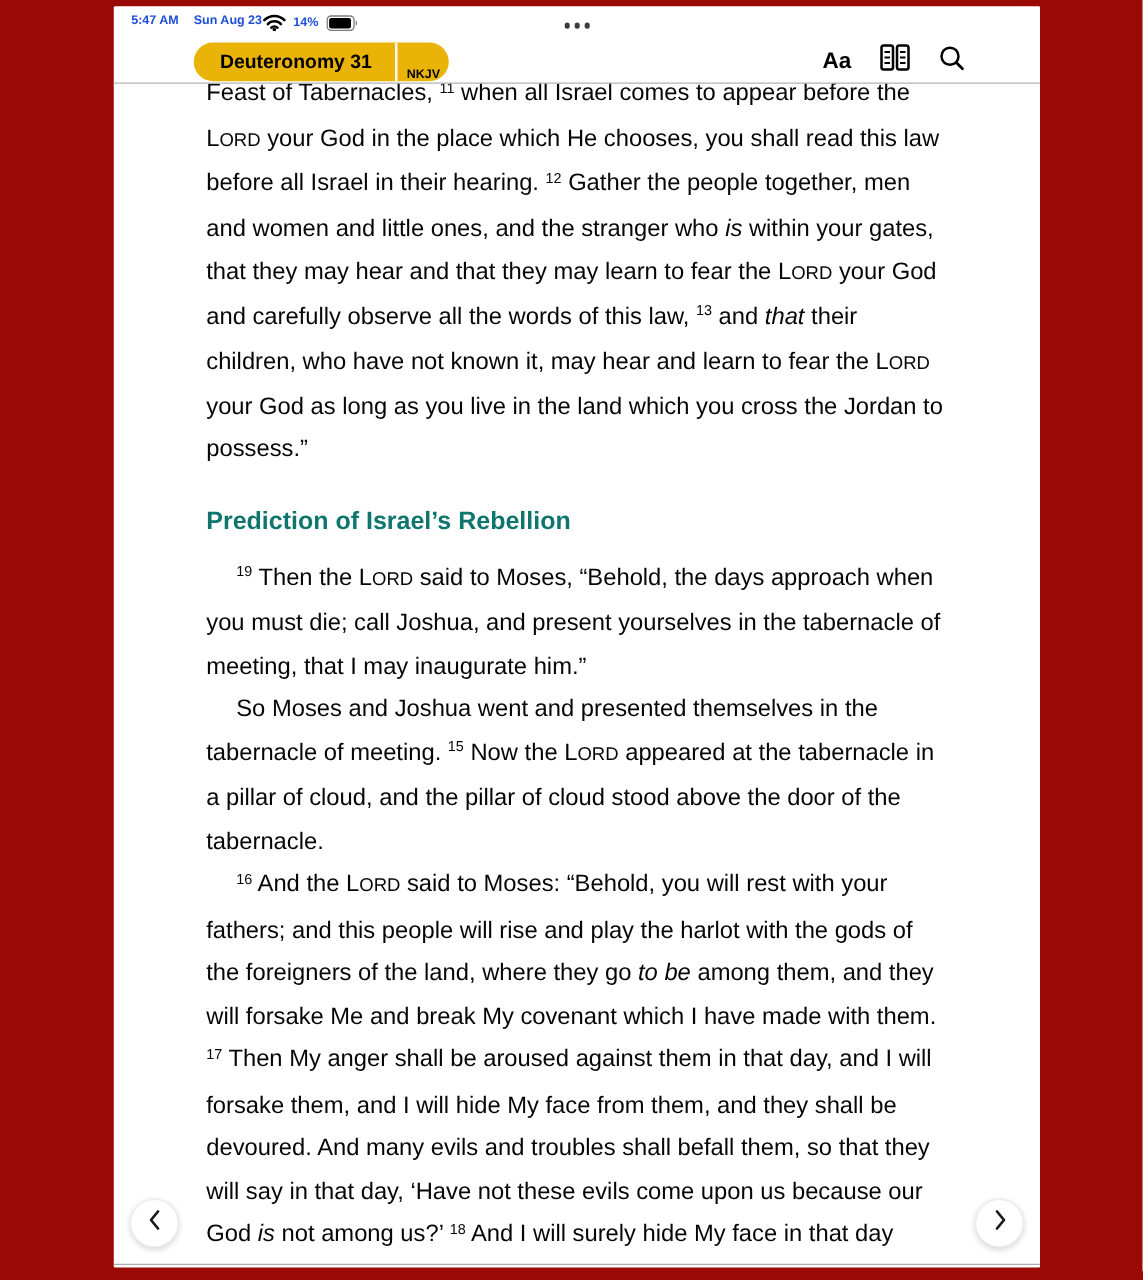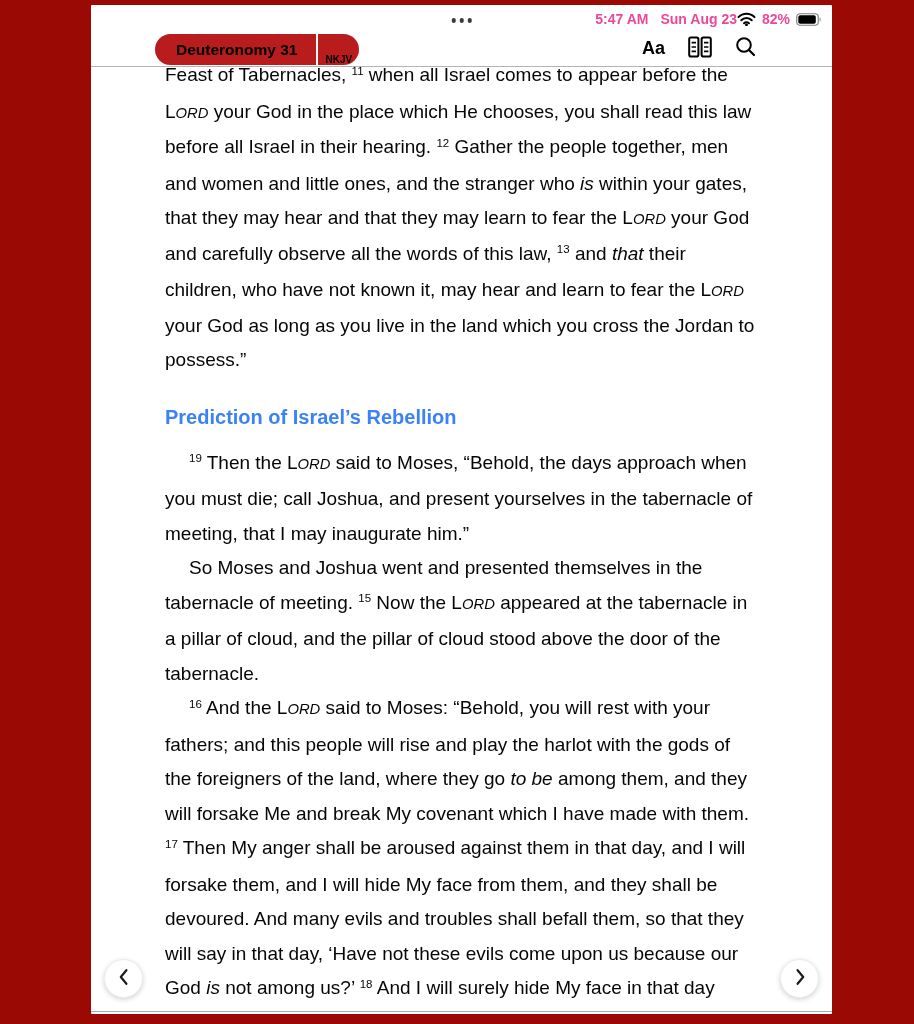--- a/index.html
+++ b/index.html
@@ -10,56 +10,56 @@
     -webkit-font-smoothing:antialiased;
   }
   .window{
     position:absolute;left:91px;top:5px;width:741px;height:1009px;
     background:#ffffff;border-radius:1px;
   }
   
   .statusbar{
     position:absolute;top:0;left:0;width:100%;height:28px;
     box-sizing:border-box;padding:6px 10px 0 14px;
-    display:flex;justify-content:flex-end;align-items:flex-start;
-    font-size:14px;font-weight:700;color:#ec4899;
+    display:flex;justify-content:flex-start;align-items:flex-start;
+    font-size:10px;font-weight:700;color:#1d4ed8;
   }
   .sb-left{display:flex;gap:12px;align-items:center;}
   .sb-center{position:absolute;left:50%;top:13px;transform:translateX(-50%);display:flex;gap:3.5px;}
   .sb-dot{width:4.5px;height:4.5px;border-radius:50%;background:#3a3a3c;}
   .sb-right{display:flex;gap:6px;align-items:center;}
   .sb-right svg{display:block;}
   
   .toolbar{position:absolute;top:26px;left:0;width:100%;height:35px;}
   .segmented{
     position:absolute;left:64px;top:3px;height:31px;
-    display:flex;align-items:stretch;background:#b91c1c;border-radius:16px;overflow:hidden;
+    display:flex;align-items:stretch;background:#eab308;border-radius:16px;overflow:hidden;
   }
   .seg{display:flex;align-items:center;font-weight:700;color:#000;cursor:default;}
   .seg-book{font-size:15.5px;padding:0 19px 0 21px;}
   .seg-trans{font-size:10px;padding:0 7px;border-left:2px solid #f9f9f9;align-items:flex-end;}
-  .tb-icons{position:absolute;right:76px;top:0;height:100%;display:flex;align-items:center;gap:23px;}
+  .tb-icons{position:absolute;right:60px;top:0;height:100%;display:flex;align-items:center;gap:23px;}
   .aa-btn{font-size:18px;font-weight:600;color:#000;}
   .toolbar-divider{position:absolute;top:61px;left:0;width:100%;height:1px;background:#b4b4b6;}
   
   .content{
     position:absolute;top:62px;left:0;width:100%;height:944px;
     overflow:hidden;border-bottom:1px solid #ababad;
   }
   .text-col{
     margin:-9px 0 0 74px;width:596px;
     font-size:19px;line-height:34.5px;color:#060606;
   }
   .para{margin:0;}
   .para.indent{text-indent:24px;}
   .verse-num{font-size:11.5px;position:relative;top:-6.5px;text-align:right;}
-  .lord .sc{font-size:0.78em;font-style:italic;}
+  .lord .sc{font-size:0.78em;}
   em{}
   .section-heading{
-    font-size:20px;font-weight:700;color:#3b82f6;
+    font-size:20px;font-weight:700;color:#0f766e;
     line-height:30px;margin:24px 0 14px;text-indent:0;
   }
   
   .navbtn{
     position:absolute;width:37px;height:37px;border-radius:50%;
     background:#fff;border:1px solid #ececec;
     box-shadow:0 1.5px 5px rgba(0,0,0,0.18);
     display:flex;align-items:center;justify-content:center;cursor:pointer;
   }
   .navbtn.prev{left:13px;top:954px;}
@@ -82,21 +82,21 @@
     </div>
     <div class="sb-right">
       <span>
         <svg width="19" height="14" viewBox="0 0 16 12" fill="none">
           <path d="M1.1 4.4 A 9.6 9.6 0 0 1 14.9 4.4" stroke="#000" stroke-width="1.7" stroke-linecap="round"></path>
           <path d="M3.5 7.1 A 6.2 6.2 0 0 1 12.5 7.1" stroke="#000" stroke-width="1.7" stroke-linecap="round"></path>
           <path d="M5.9 9.6 A 3 3 0 0 1 10.1 9.6" stroke="#000" stroke-width="1.7" stroke-linecap="round"></path>
           <circle cx="8" cy="10.9" r="1.25" fill="#000"></circle>
         </svg>
       </span>
-      <span>82%</span>
+      <span>14%</span>
       <span>
         <svg width="26" height="13" viewBox="0 0 26 13" fill="none">
           <rect x="0.75" y="0.75" width="21.5" height="11.5" rx="3.2" stroke="#7c7c80" stroke-width="1.1"></rect>
           <rect x="2.3" y="2.3" width="17.5" height="8.4" rx="1.8" fill="#000"></rect>
           <path d="M23.6 4.4 C25 4.8 25 8.2 23.6 8.6 Z" fill="#7c7c80"></path>
         </svg>
       </span>
     </div>
   </div>
 

